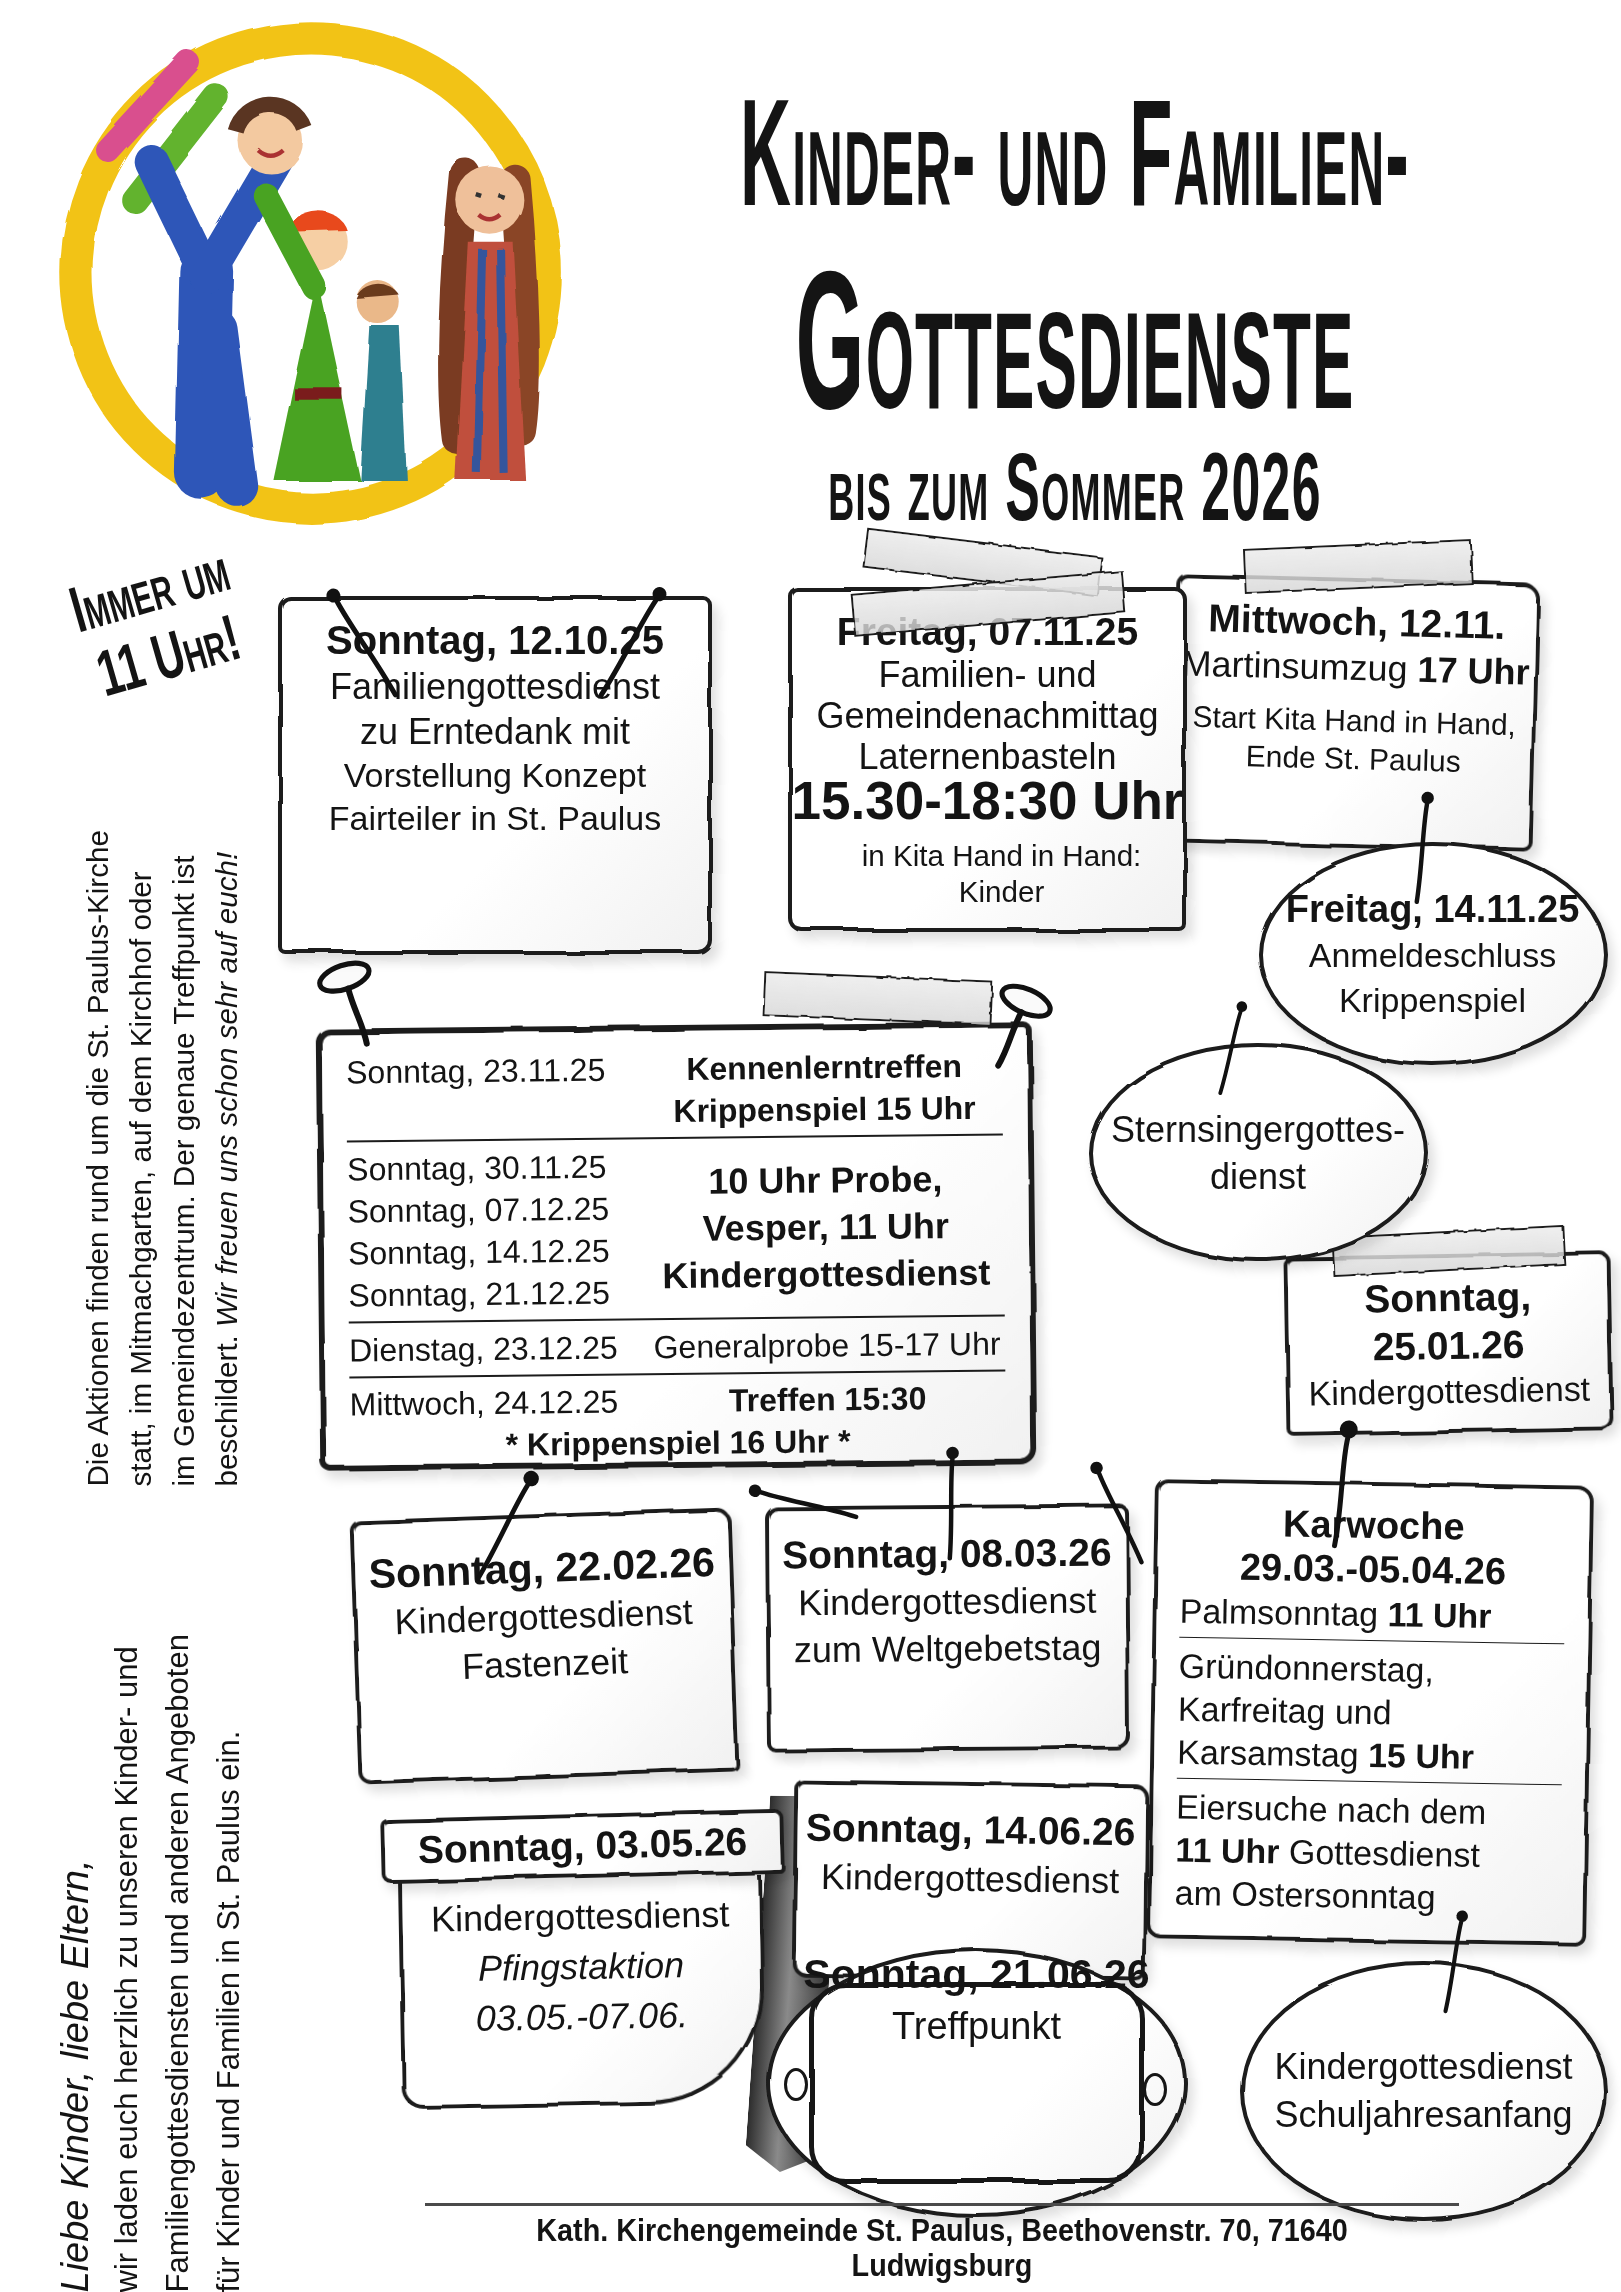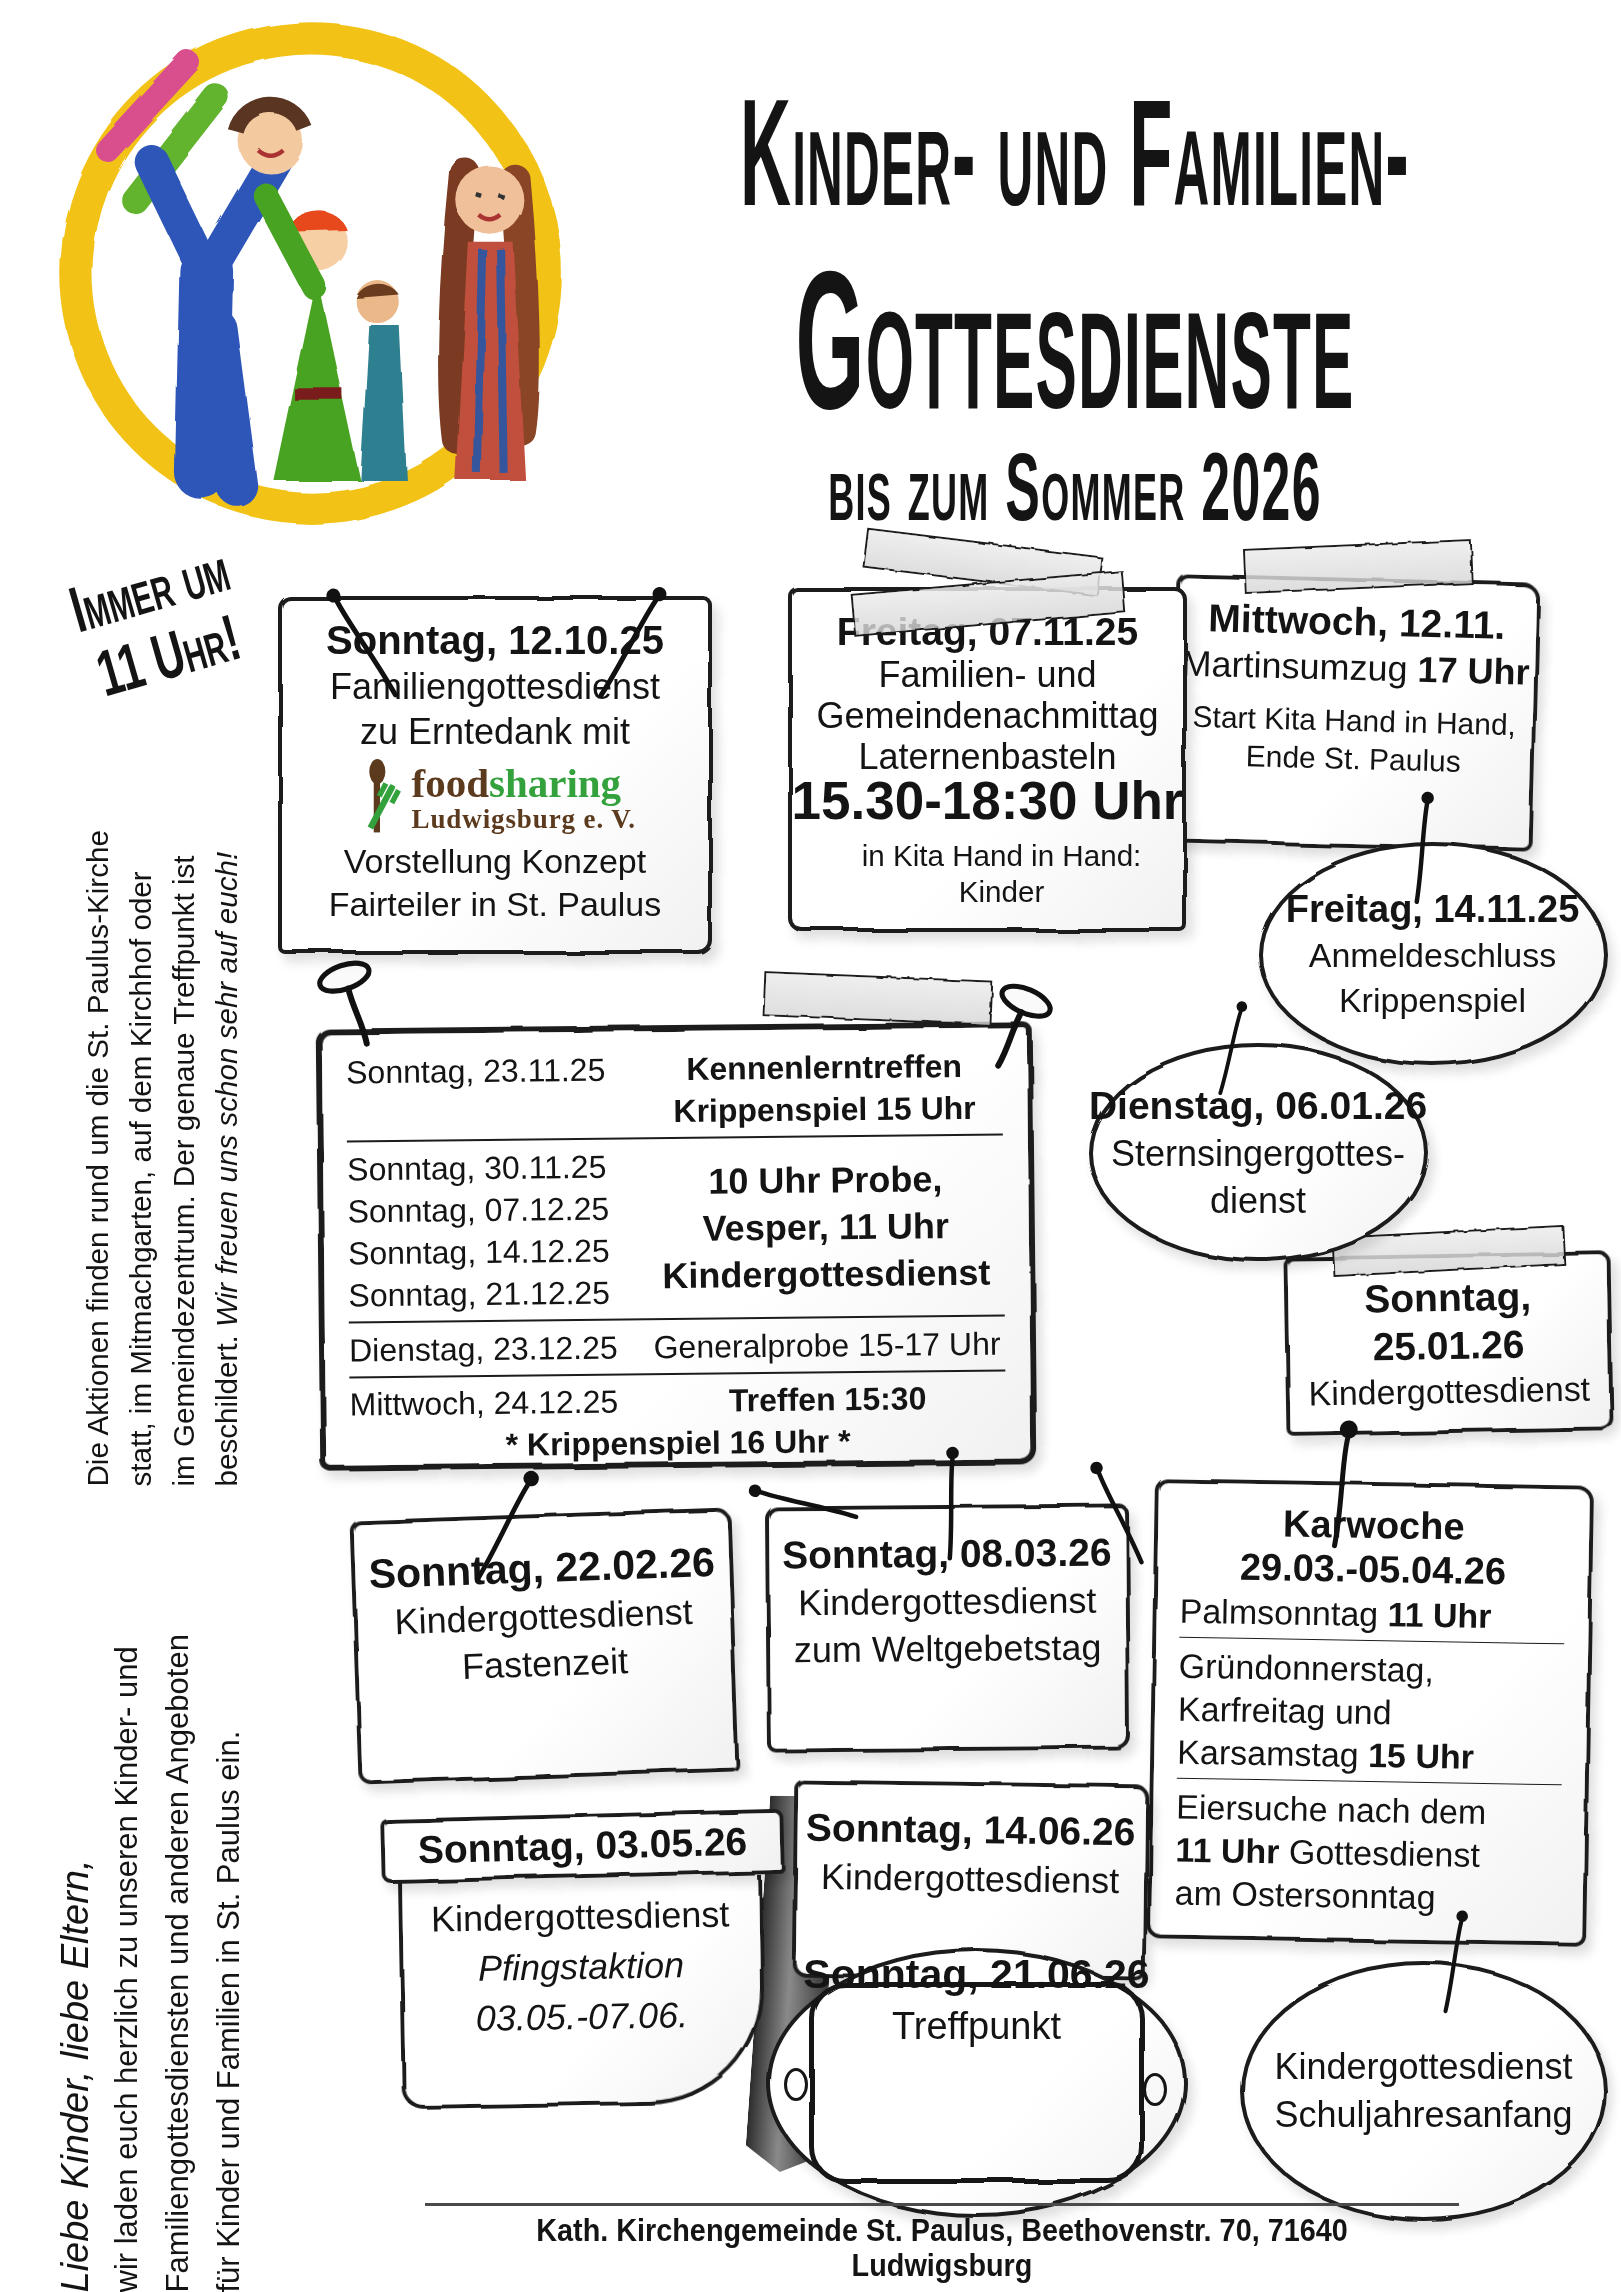--- a/index.html
+++ b/index.html
@@ -122,34 +122,20 @@
       <path d="M15 16 C13 45 17 85 15 126" stroke="#111" stroke-width="5" fill="none" stroke-linecap="round"></path>
     </svg>
   <svg class="pin" style="left:381px;top:-27px;transform:rotate(30deg);" width="30" height="170" viewBox="0 0 30 130">
       <circle cx="15" cy="9" r="7" fill="#111"></circle>
       <path d="M15 16 C13 45 17 85 15 126" stroke="#111" stroke-width="5" fill="none" stroke-linecap="round"></path>
     </svg>
   <div class="note-content" style="padding-top:19.7px;font-size:36px;line-height:45px;">
     <div class="date" style="font-size:40px;line-height:48px;">Sonntag, 12.10.25</div>
     <div>Familiengottesdienst</div>
     <div>zu Erntedank mit</div>
-    <div class="fs-row">
-      <svg width="52" height="77" viewBox="0 0 58 86">
-        <ellipse cx="26" cy="14" rx="9" ry="14" fill="#5b3a1e"></ellipse>
-        <rect x="22" y="26" width="7" height="56" fill="#5b3a1e"></rect>
-        <g transform="rotate(28 30 55)">
-            <path d="M30 28 V80" stroke="#33a23d" stroke-width="7"></path>
-            <path d="M22 28 V44 M30 26 V44 M38 28 V44" stroke="#33a23d" stroke-width="6"></path>
-          </g>
-      </svg>
-      <div class="fs-text">
-        <div class="fs-line1"><span class="fs-food">food</span><span class="fs-sharing">sharing</span></div>
-        <div class="fs-line2">Ludwigsburg e. V.</div>
-      </div>
-    </div>
     <div style="font-size:34px;line-height:43px;">Vorstellung Konzept</div>
     <div style="font-size:34px;line-height:43px;">Fairteiler in St. Paulus</div>
   </div>
 </div>
 
 <div class="note" style="left:788px;top:587px;width:399px;height:345px;">
   <div class="sk" style="border-radius:9px 12.5px 7.2px 14.3px;"></div>
   <div class="tape" style="left:76px;top:-45px;width:233px;height:36px;transform:rotate(7deg);"></div>
   <div class="tape" style="left:64px;top:-5.4px;width:269px;height:39px;transform:rotate(-5deg);"></div>
   <div class="note-content" style="padding-top:21.5px;font-size:36px;line-height:41px;">
@@ -186,21 +172,20 @@
   </div>
 </div>
 
 <div class="note oval" style="left:1088px;top:1043px;width:340px;height:219px;">
   <div class="sk"></div>
   <svg class="pin" style="left:143px;top:-43px;transform:rotate(14deg);" width="25" height="99" viewBox="0 0 30 130">
       <circle cx="15" cy="9" r="7" fill="#111"></circle>
       <path d="M15 16 C13 45 17 85 15 126" stroke="#111" stroke-width="5" fill="none" stroke-linecap="round"></path>
     </svg>
   <div class="note-content" style="justify-content:center;font-size:36px;line-height:47px;">
-    <div class="date" style="font-size:39px;line-height:48px;">Dienstag, 06.01.26</div>
     <div>Sternsingergottes-</div>
     <div>dienst</div>
   </div>
 </div>
 
 <div class="note" style="left:318px;top:1025px;width:716px;height:443px;transform:rotate(-0.6deg);">
   <div class="sk thick" style="border-radius:14.3px 9px 16px 10.7px;"></div>
   <svg class="pin" style="left:-16px;top:-72px;transform:rotate(-18deg);" width="77" height="100" viewBox="0 0 90 110">
       <ellipse cx="45" cy="22" rx="30" ry="14" fill="#fafafa" stroke="#111" stroke-width="6"></ellipse>
       <path d="M45 36 C43 60 48 80 45 104" stroke="#111" stroke-width="7" fill="none" stroke-linecap="round"></path>

